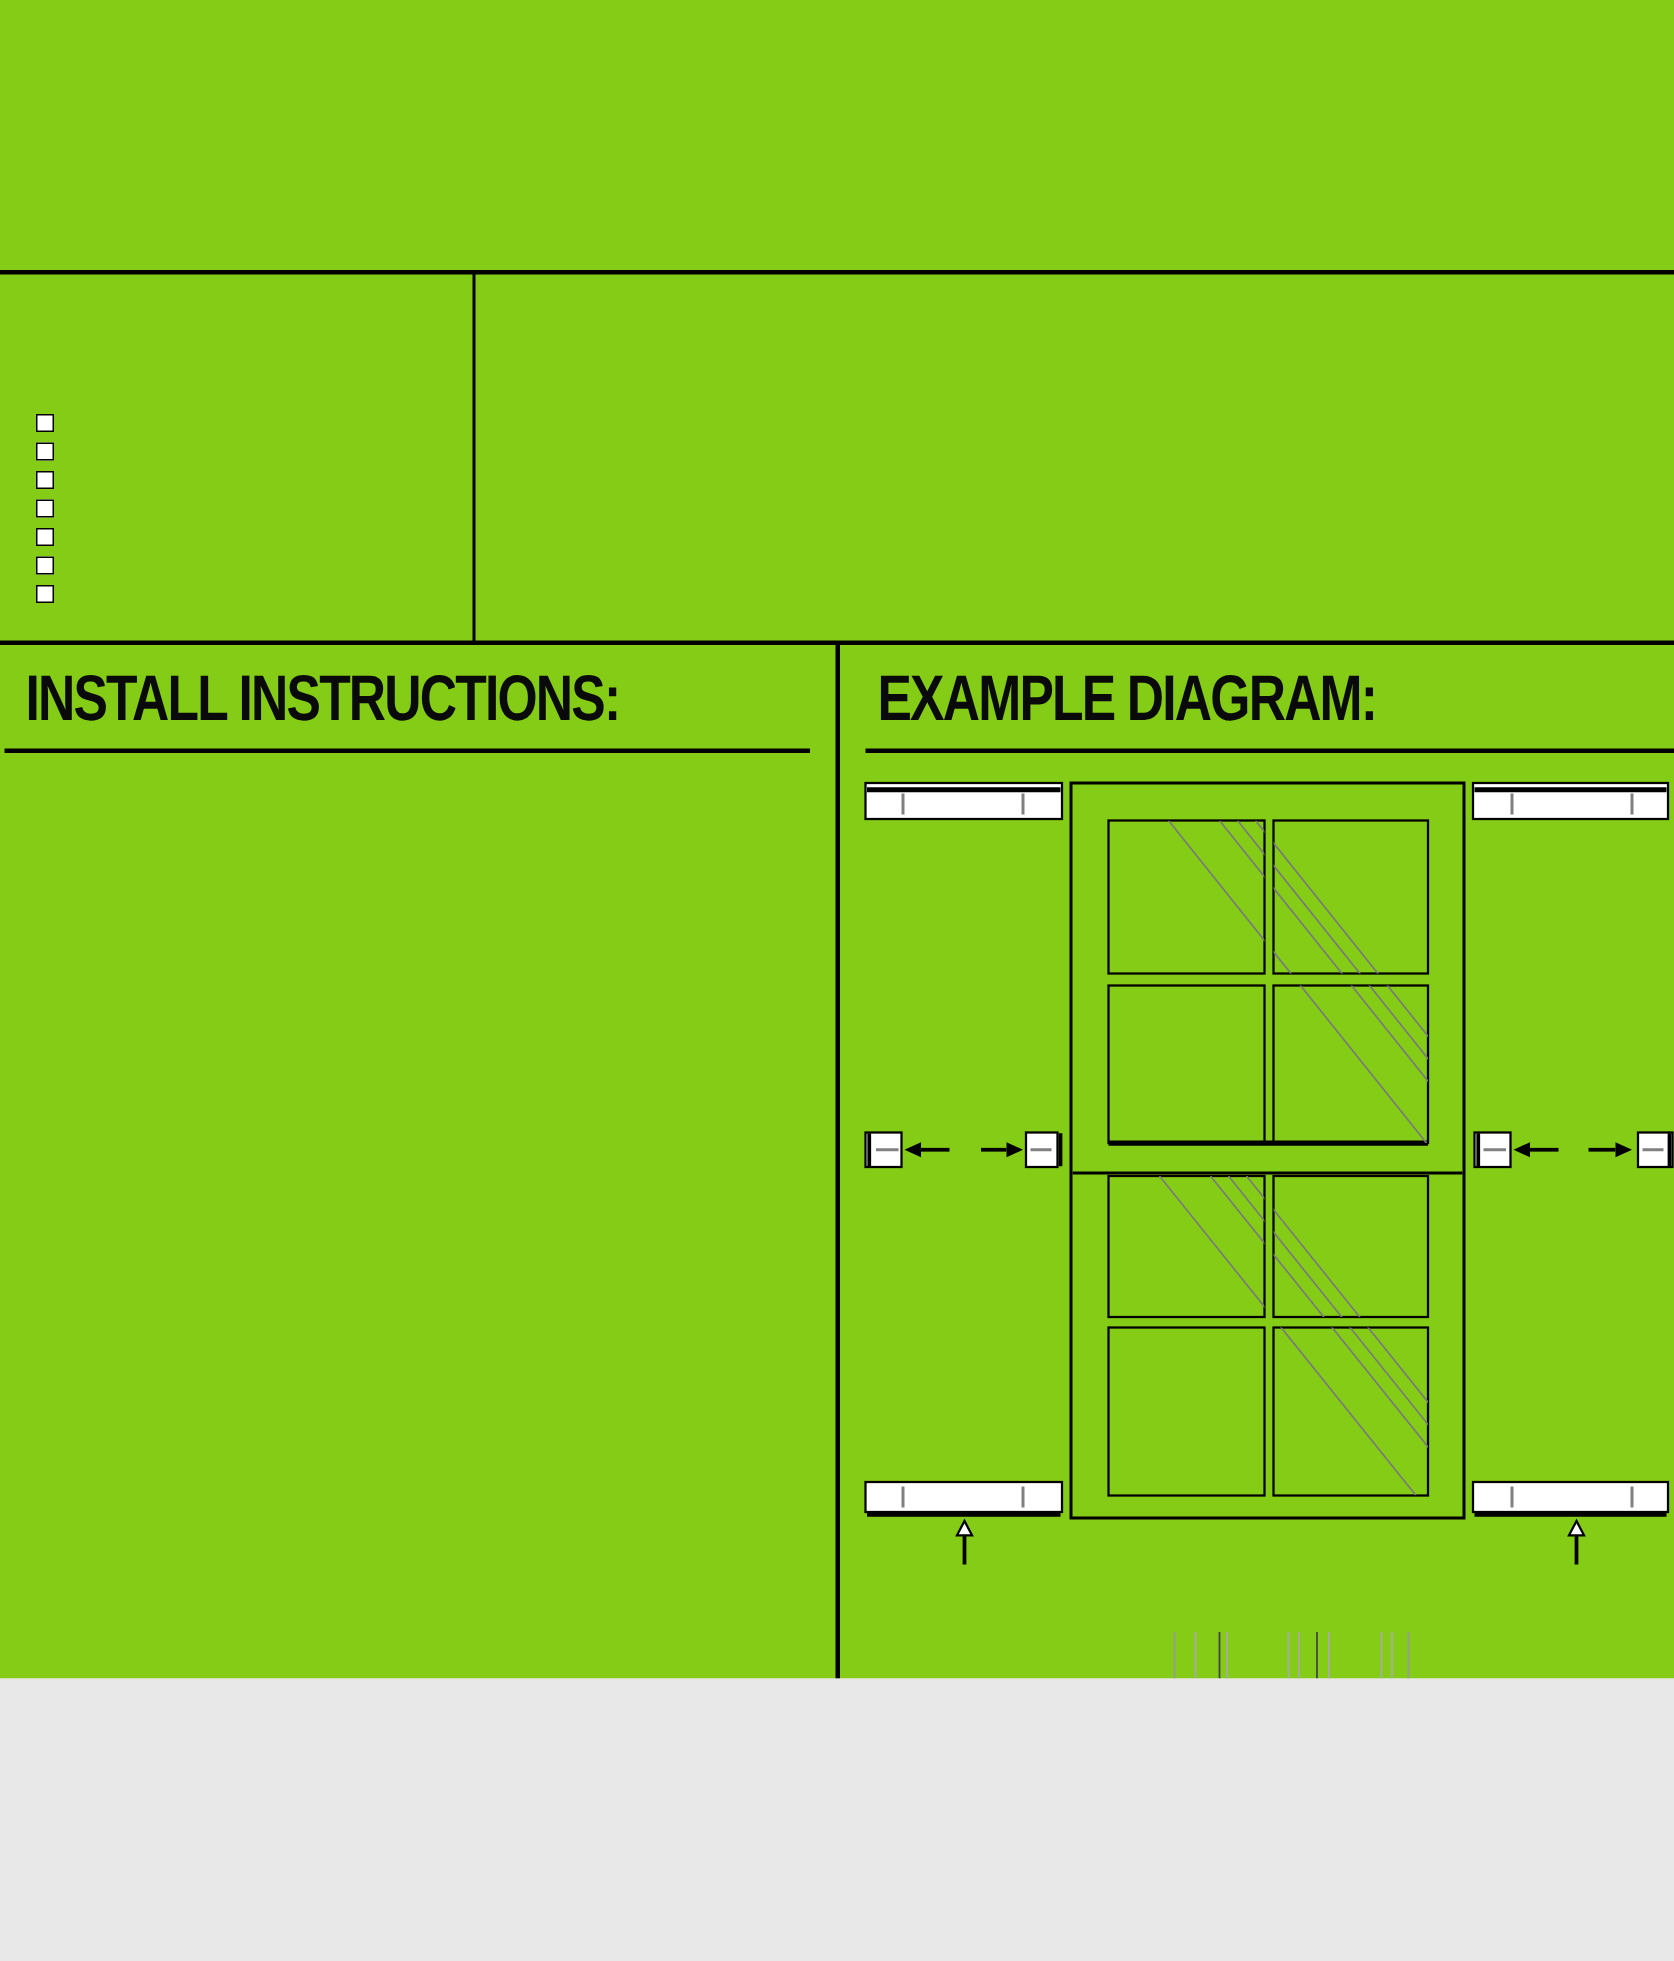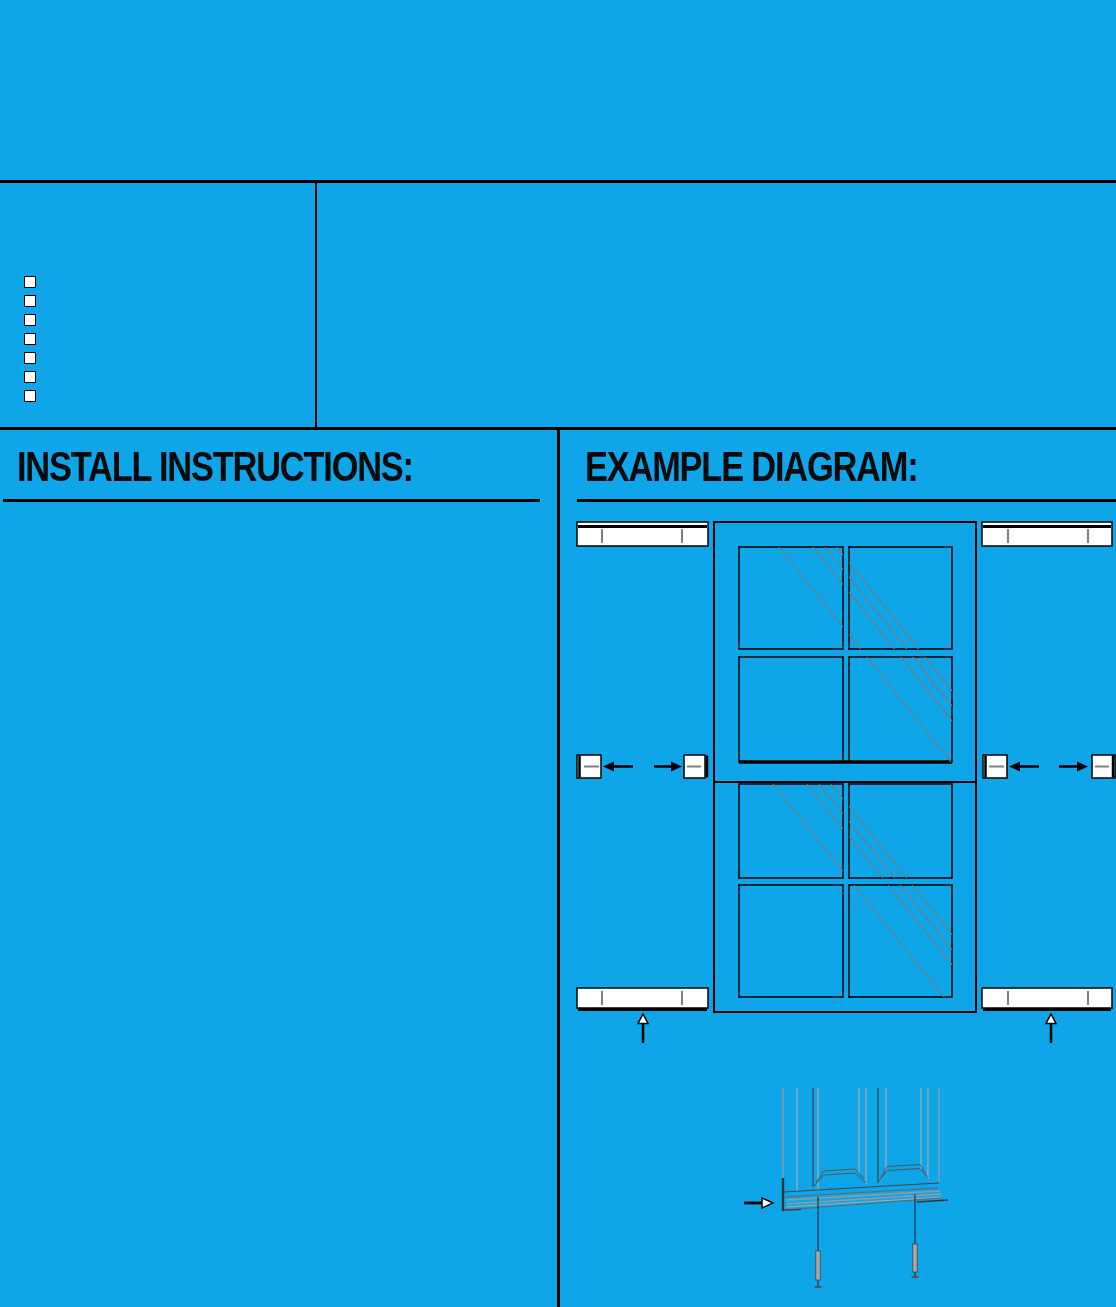--- a/index.html
+++ b/index.html
@@ -1,17 +1,17 @@
 <!DOCTYPE html>
 <html><head>
 <meta charset="utf-8">
 <style>
   html,body{margin:0;padding:0;background:#e8e8e8;}
   .page{
-    position:relative;width:1116px;height:1307px;background:#0ea5e9;
+    position:relative;width:1116px;height:1119px;background:#84cc16;
     margin:0 auto;overflow:hidden;
     font-family:"Liberation Sans", sans-serif;
   }
   .hr{position:absolute;background:#000;}
   .vr{position:absolute;background:#000;}
   .rule-top{left:0;top:180px;width:1116px;height:2.5px;}
   .rule-mid{left:0;top:427px;width:1116px;height:3px;}
   .divider-upper{left:315px;top:181px;width:2px;height:247px;}
   .divider-lower{left:557px;top:430px;width:2.5px;height:877px;}
   .checkbox-col{position:absolute;left:24px;top:276px;display:flex;flex-direction:column;gap:7px;}

